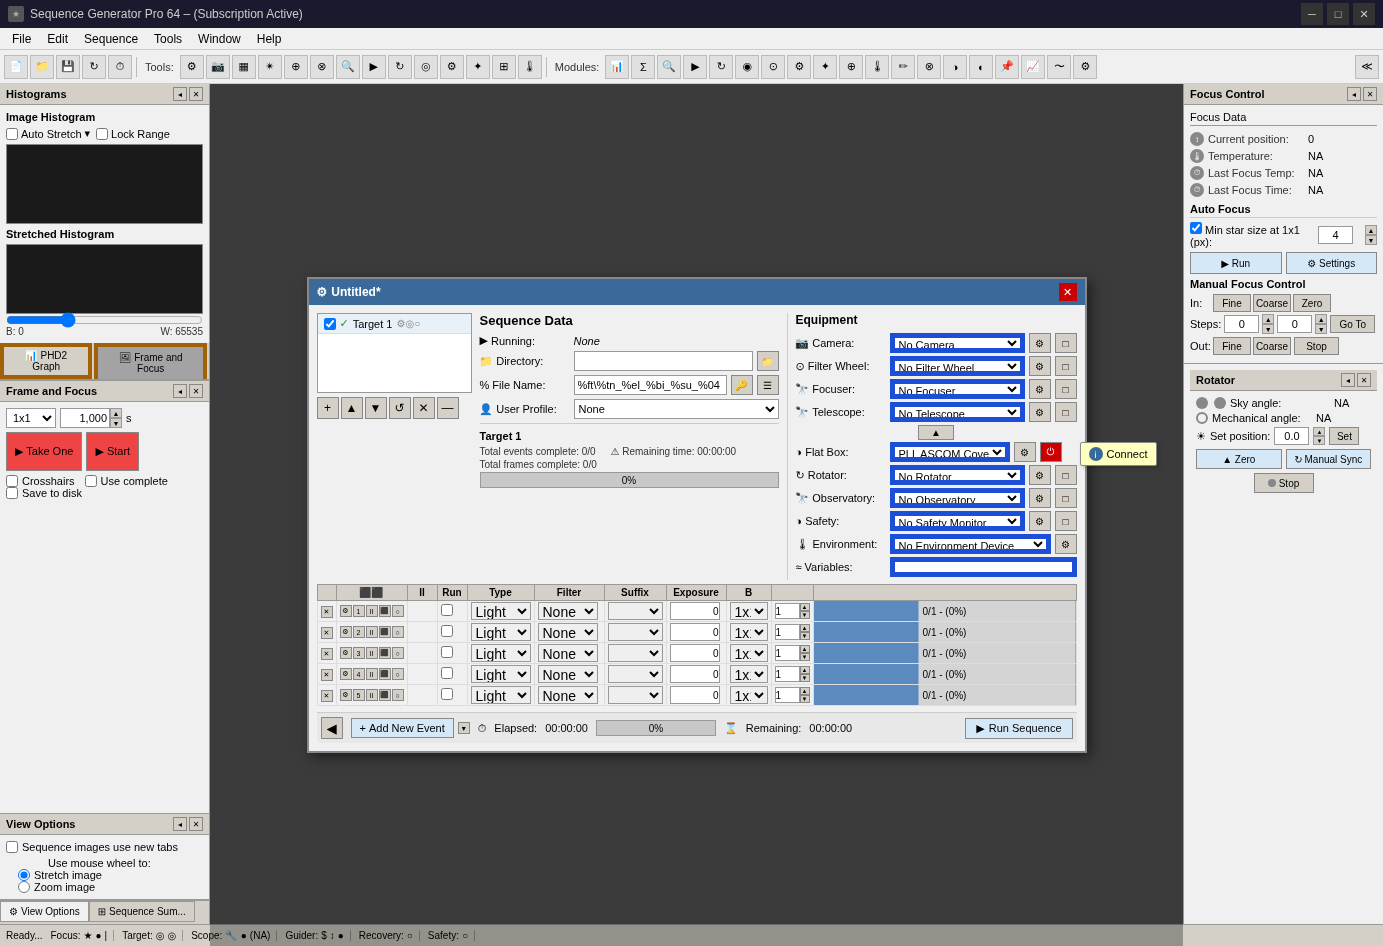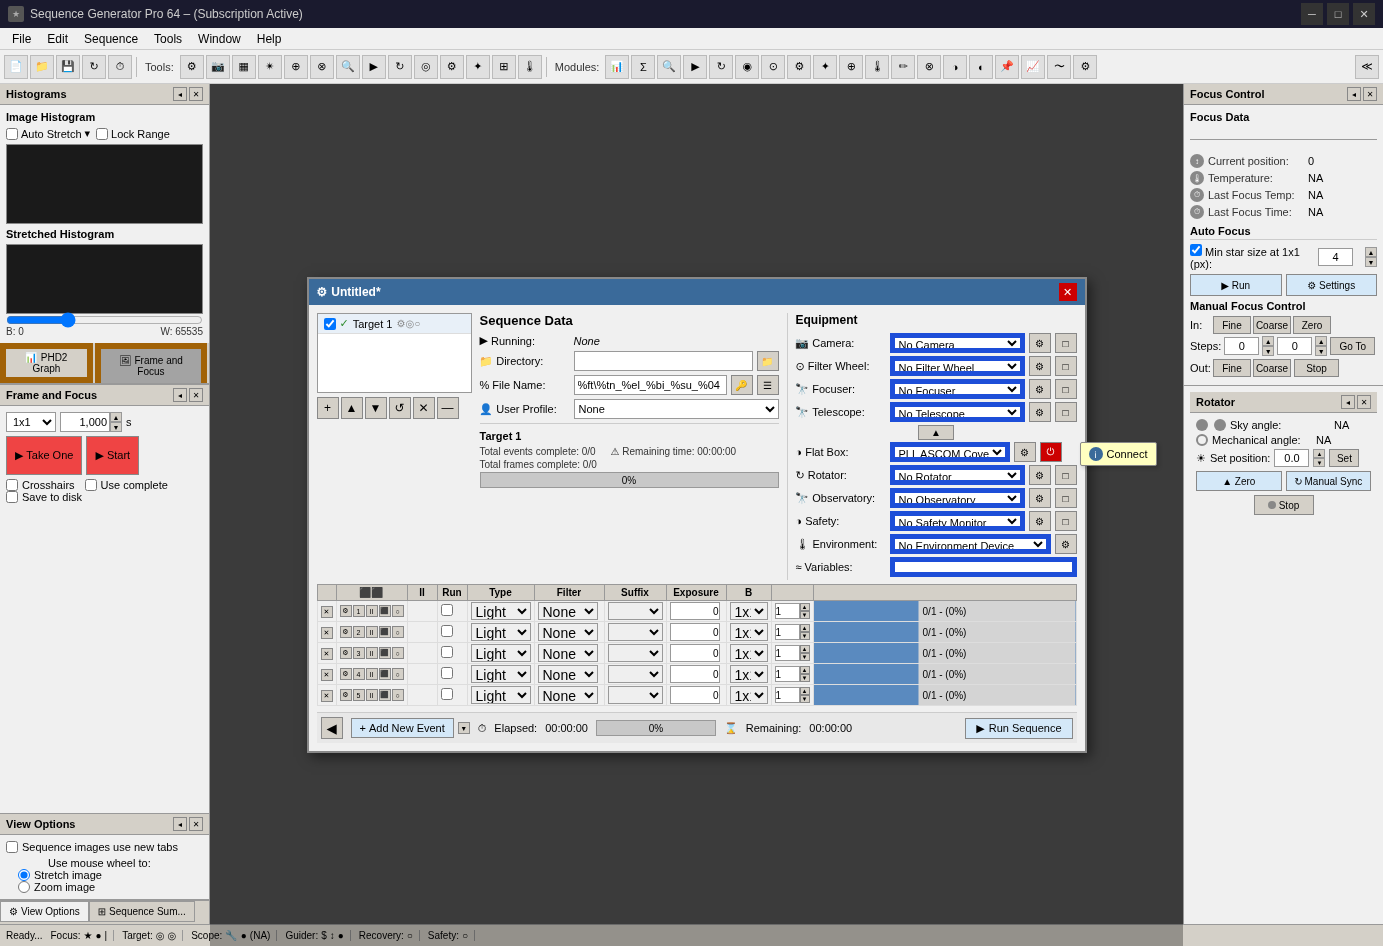--- a/index.html
+++ b/index.html
@@ -36,21 +36,21 @@
     .histogram-title { font-weight: bold; font-size: 11px; margin-bottom: 4px; }
     .histogram-controls { display: flex; gap: 6px; align-items: center; margin-bottom: 4px; }
     .checkbox-label { display: flex; align-items: center; gap: 3px; font-size: 11px; cursor: pointer; }
     .histogram-canvas { background: #1a1a1a; height: 80px; border: 1px solid #888; margin-bottom: 4px; }
     .histogram-subtitle { font-weight: bold; font-size: 11px; margin: 4px 0; }
     .histogram-canvas2 { background: #1a1a1a; height: 70px; border: 1px solid #888; }
     .histogram-slider { width: 100%; height: 8px; background: #888; margin: 2px 0; }
     .histogram-values { display: flex; justify-content: space-between; font-size: 10px; color: #333; }
 
     .tabs-panel { display: flex; gap: 0; border-bottom: 1px solid #999; background: #d4d0c8; }
-    .tab-btn { padding: 3px 8px; border: 6px solid #a16207; background: #d4d0c8; cursor: pointer; font-size: 10px; margin-right: 2px; text-align: center; }
+    .tab-btn { padding: 3px 8px; border: 4px solid #a16207; background: #d4d0c8; cursor: pointer; font-size: 10px; margin-right: 2px; text-align: center; }
     .tab-btn.active { background: #a3a3a3; border-bottom: none; }
 
     .frame-focus-panel { flex: 1; border-top: 1px solid #999; }
     .ff-content { padding: 6px; }
     .ff-row { display: flex; align-items: center; gap: 4px; margin-bottom: 4px; }
     .select-sm { height: 20px; font-size: 11px; border: 1px solid #999; background: #fff; padding: 0 2px; }
     .spinbox { display: flex; align-items: center; }
     .spinbox input { width: 45px; height: 20px; border: 1px solid #999; text-align: right; font-size: 11px; padding: 0 2px; }
     .spinbox-btns { display: flex; flex-direction: column; }
     .spinbox-btn { width: 12px; height: 10px; border: 1px solid #999; background: #d4d0c8; cursor: pointer; font-size: 7px; display: flex; align-items: center; justify-content: center; }
@@ -65,21 +65,21 @@
     .bottom-tabs { display: flex; background: #d4d0c8; border-top: 1px solid #999; height: 22px; }
     .bottom-tab { padding: 2px 8px; border: 1px solid #999; cursor: pointer; font-size: 10px; display: flex; align-items: center; gap: 3px; }
     .bottom-tab.active { background: #f0f0f0; }
 
     
     .center-content { flex: 1; background: #555; position: relative; overflow: hidden; }
 
     
     .right-panel { width: 200px; background: #f0f0f0; border-left: 1px solid #999; display: flex; flex-direction: column; }
     .focus-control-panel { padding: 6px; }
-    .fc-title { font-weight: bold; font-size: 11px; border-bottom: 1px solid #999; margin-bottom: 14px; padding-bottom: 16px; }
+    .fc-title { font-weight: normal; font-size: 11px; border-bottom: 1px solid #999; margin-bottom: 6px; padding-bottom: 2px; }
     .fc-row { display: flex; align-items: center; margin-bottom: 3px; font-size: 11px; }
     .fc-icon { width: 14px; height: 14px; border-radius: 50%; background: #888; margin-right: 4px; flex-shrink: 0; display: flex; align-items: center; justify-content: center; font-size: 8px; color: #fff; }
     .fc-label { width: 100px; color: #333; }
     .fc-value { color: #000; }
     .fc-section { font-weight: bold; font-size: 11px; margin: 6px 0 4px; border-bottom: 1px solid #ccc; padding-bottom: 2px; }
     .fc-spinrow { display: flex; align-items: center; gap: 12px; margin-bottom: 4px; font-size: 11px; }
     .fc-spin-label { flex: 1; }
     .spin-input { width: 35px; height: 18px; border: 1px solid #999; text-align: center; font-size: 11px; }
     .fc-btn-row { display: flex; gap: 4px; margin-bottom: 4px; }
     .fc-btn { flex: 1; height: 22px; border: 1px solid #888; background: #d4e8f8; cursor: pointer; font-size: 10px; }

